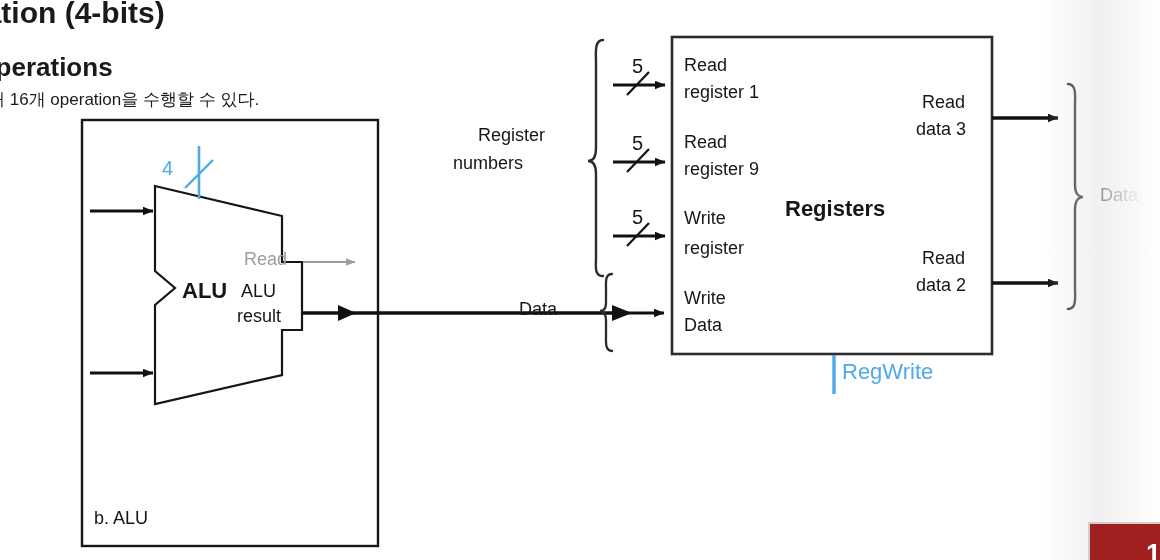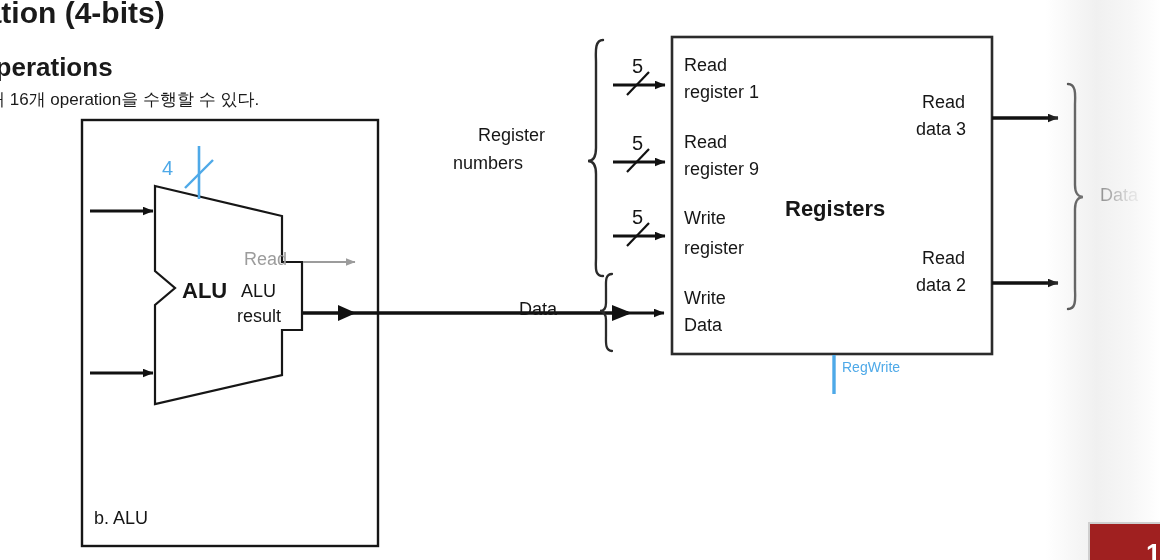--- a/index.html
+++ b/index.html
@@ -190,21 +190,21 @@
   <div class="lbl" style="left:922px; top:92px;">Read</div>
   <div class="lbl" style="left:916px; top:119px;">data 3</div>
 
   <div class="lbl" style="left:922px; top:248px;">Read</div>
   <div class="lbl" style="left:916px; top:275px;">data 2</div>
 
   <div class="lbl" style="left:519px; top:299px;">Data</div>
 
   <div class="lbl" style="left:1100px; top:185px;">Data</div>
 
-  <div class="lbl blue" style="left:842px; top:359px; font-size:14px;">RegWrite</div>
+  <div class="lbl blue" style="left:842px; top:359px; font-size:22px;">RegWrite</div>
 
 
   <div id="right-sheen"></div>
 
   <div id="page-chip">
     <span class="num">17</span>
   </div>
 
 </div>
 

